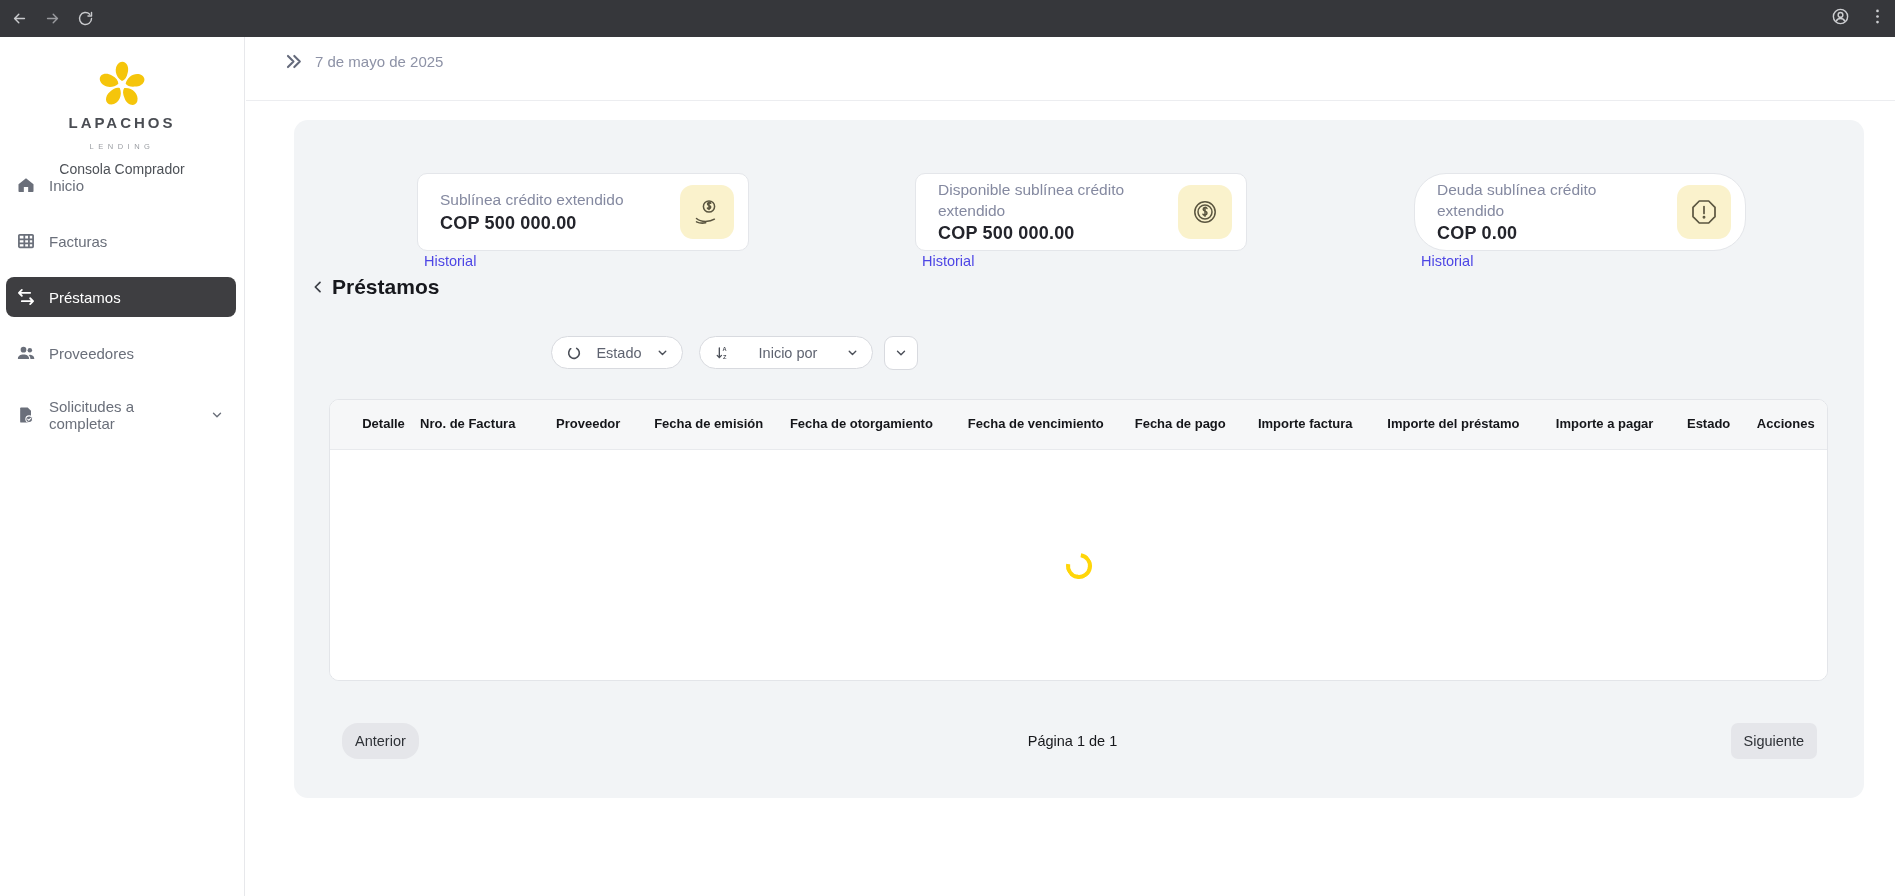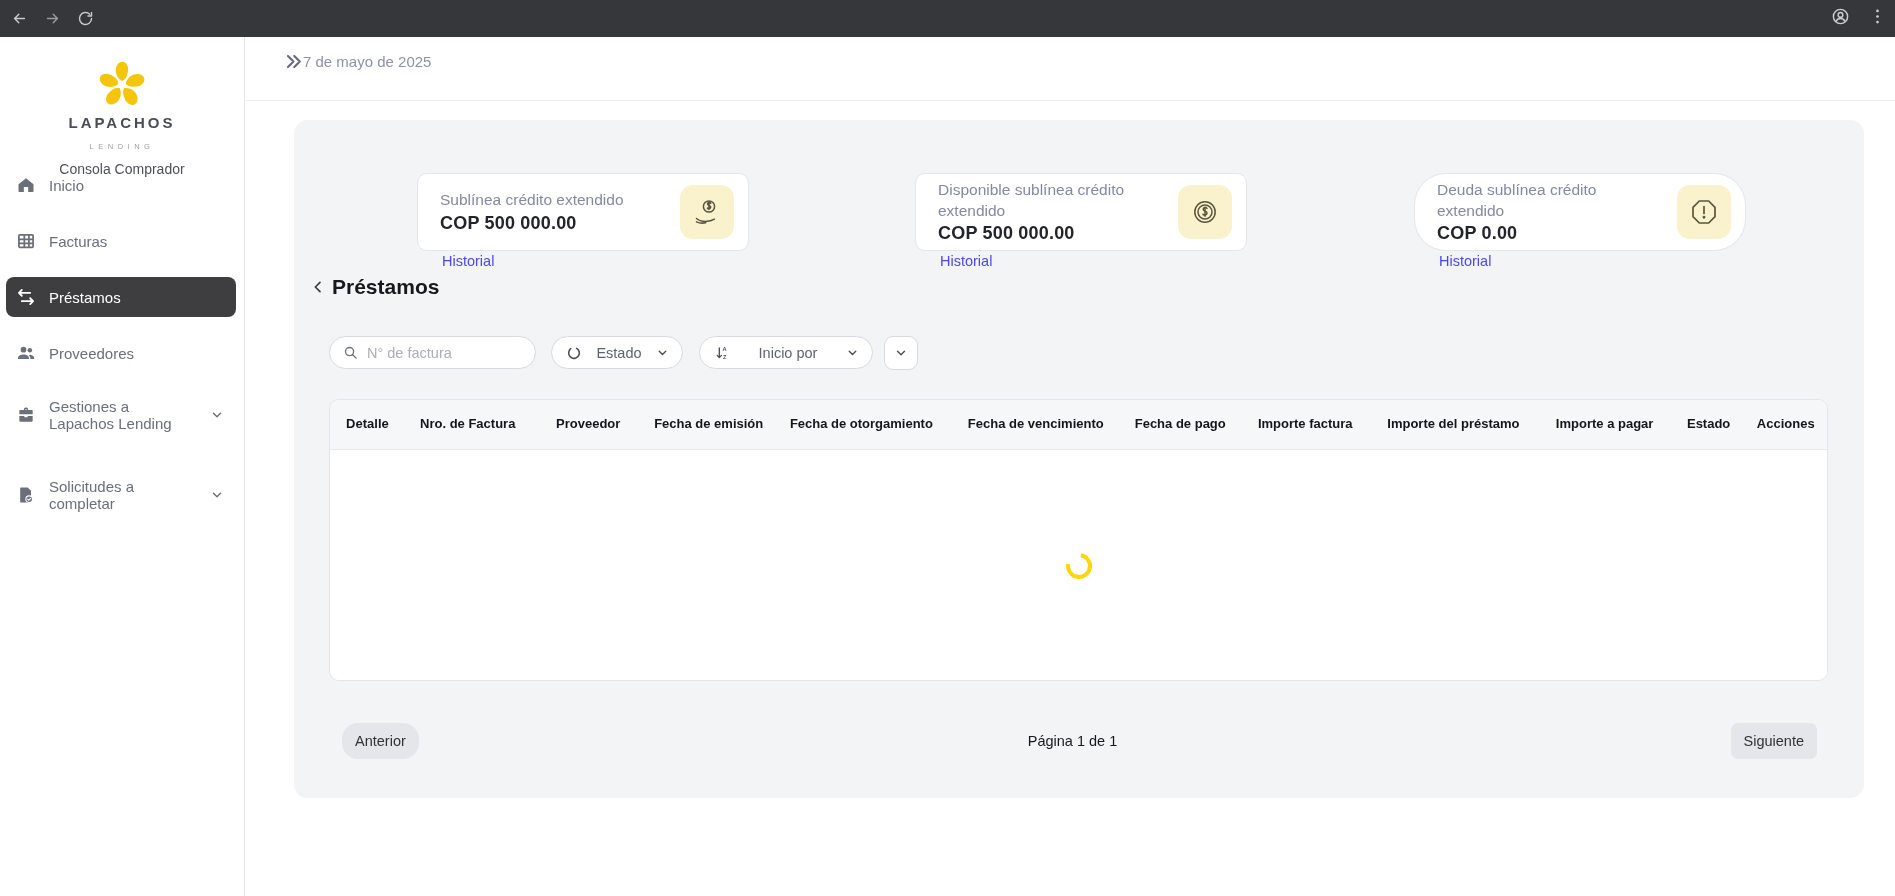--- a/index.html
+++ b/index.html
@@ -27,41 +27,41 @@
   .nav { position:absolute; left:0; top:128px; width:100%; }
   .nav-item { position:relative; height:40px; margin:0 8px 16px 6px; display:flex; align-items:center; padding-left:10px; color:#6A6F7A; font-size:15px; border-radius:8px; cursor:pointer; }
   .nav-item .nicon { width:20px; height:20px; margin-right:13px; flex:0 0 auto; }
   .nav-item.two-line { height:52px; margin-bottom:28px; }
   .nav-item.two-line .nlabel { line-height:1.15; width:140px; }
   .nav-item.active { background:#3E3E41; color:#FFFFFF; }
   .nav-item .chev { position:absolute; right:12px; width:14px; height:14px; color:#6A6F7A; }
 
   
   .topbar { position:absolute; left:246px; top:37px; width:1649px; height:64px; background:#fff; border-bottom:1px solid #ECEDF0; }
-  .topbar-left { position:absolute; left:38px; top:0; height:48px; display:flex; align-items:center; gap:0; }
+  .topbar-left { position:absolute; left:38px; top:0; height:48px; display:flex; align-items:center; gap:12px; }
   .dbl-chev { width:19px; height:19px; color:#646A7B; }
   .date-text { font-size:15px; color:#8D92A6; }
   .topbar-right { position:absolute; right:18px; top:0; height:64px; display:flex; align-items:center; }
   .role { font-size:15px; font-weight:700; color:#20242C; margin-right:22px; }
   .avatar { width:34px; height:34px; border-radius:50%; background:#3D3E42; display:flex; align-items:center; justify-content:center; margin-right:24px; }
   .avatar svg { width:20px; height:20px; color:#F3C614; }
   .tb-icon { width:21px; height:21px; color:#393D45; margin-right:26px; }
   .tb-icon:last-child { margin-right:4px; }
 
   
   .panel { position:absolute; left:294px; top:120px; width:1570px; height:678px; background:#F2F4F6; border-radius:14px; }
 
   .card { position:absolute; top:53px; width:332px; height:78px; background:#fff; border:1px solid #E4E6EA; border-radius:10px; display:flex; align-items:center; padding:0 14px 0 22px; }
   .card.c0 { left:123px; } .card.c1 { left:621px; } .card.c2 { left:1120px;border-radius:32px; }
   .card-text { flex:1 1 auto; padding-right:8px; }
   .card-title { font-size:15.5px; color:#8489A0; line-height:1.3; max-width:195px; }
   .card-value { font-size:18px; font-weight:700; color:#23242B; margin-top:2px; letter-spacing:.2px; }
   .icon-tile { flex:0 0 auto; width:54px; height:54px; border-radius:13px; background:#FAF2CC; display:flex; align-items:center; justify-content:center; color:#5A553F; }
   .icon-tile svg { width:30px; height:30px; }
-  .historial { position:absolute; top:133px; font-size:14.5px; color:#4E46E5; cursor:pointer;margin-left:18px; }
+  .historial { position:absolute; top:133px; font-size:14.5px; color:#4E46E5; cursor:pointer; }
   .historial.h0 { left:130px; } .historial.h1 { left:628px; } .historial.h2 { left:1127px; }
 
   .title-row { position:absolute; left:16px; top:155px; display:flex; align-items:center; gap:6px; }
   .back-chev { width:16px; height:16px; color:#3C3F46; }
   .page-title { font-size:21px; font-weight:700; color:#17181D; }
 
   .pill { position:absolute; top:216px; height:33px; border:1px solid #D8DADF; border-radius:17px; background:#fff; display:flex; align-items:center; font-size:14.5px; color:#5E6370; }
   .search-pill { left:35px; width:207px; padding:0 12px 0 13px; }
   .search-pill svg { width:15px; height:15px; color:#6F7277; margin-right:9px; flex:0 0 auto; }
   .search-pill input { border:none; outline:none; background:transparent; font-size:14.5px; color:#30333A; width:100%; font-family:"Liberation Sans", sans-serif; }
@@ -69,21 +69,21 @@
   .estado-pill { left:257px; width:132px; padding:0 13px 0 14px; justify-content:space-between; }
   .ordenar-pill { left:405px; width:174px; padding:0 13px 0 14px; justify-content:space-between; }
   .pill .picon { width:16px; height:16px; color:#4A4E57; }
   .pill .caret { width:13px; height:13px; color:#4A4E57; }
   .expand-btn { position:absolute; left:590px; top:216px; width:34px; height:34px; border:1px solid #D8DADF; border-radius:9px; background:#fff; display:flex; align-items:center; justify-content:center; color:#4A4E57; }
   .expand-btn svg { width:14px; height:14px; }
 
   .table { position:absolute; left:35px; top:279px; width:1499px; height:282px; background:#fff; border:1px solid #E3E5E9; border-radius:10px; overflow:hidden; }
   .thead { display:flex; height:50px; background:#F6F7F8; border-bottom:1px solid #E8EAED; align-items:center; }
   .th { font-size:13px; font-weight:700; color:#15161A; text-align:center; line-height:1.1; }
-  .th:nth-child(1){width:5.0%;} .th:nth-child(2){width:8.4%;} .th:nth-child(3){width:7.7%;}
+  .th:nth-child(1){width:5.0%;text-align:right;} .th:nth-child(2){width:8.4%;} .th:nth-child(3){width:7.7%;}
   .th:nth-child(4){width:8.4%;} .th:nth-child(5){width:12.0%;} .th:nth-child(6){width:11.3%;}
   .th:nth-child(7){width:8.0%;} .th:nth-child(8){width:8.7%;} .th:nth-child(9){width:11.1%;}
   .th:nth-child(10){width:9.1%;} .th:nth-child(11){width:4.8%;} .th:nth-child(12){width:5.5%;}
   .tbody { position:relative; height:231px; background:#fff; }
   .spinner-wrap { position:absolute; left:50%; top:50%; width:26px; height:26px; margin:-13px 0 0 -13px; transform:rotate(-35deg); }
   .spinner { width:26px; height:26px; border:4px solid #FFD60A; border-top-color:transparent; border-radius:50%; animation:spin 1s linear infinite; }
   @keyframes spin { to { transform:rotate(360deg); } }
 
   .pagination { position:absolute; left:35px; top:603px; width:1499px; height:36px; }
   .pg-btn { position:absolute; top:0; height:36px; background:#E5E6EA; border:none; border-radius:7px; font-size:14.5px; color:#2F3237; font-family:"Liberation Sans", sans-serif; padding:0 13px; cursor:pointer; }
@@ -173,29 +173,20 @@
     </div>
     <div class="nav-item">
       <svg class="nicon" viewBox="0 0 24 24" fill="currentColor">
           <circle cx="9" cy="8" r="3.4"></circle>
           <circle cx="16.6" cy="8.6" r="2.7"></circle>
           <path d="M2.3 18.6c0-3 3-4.8 6.7-4.8s6.7 1.8 6.7 4.8v.6H2.3zM17.2 14.2c2.7.3 4.7 1.9 4.7 4.3v.7h-4.6c0-2-.8-3.6-2.2-4.7a8 8 0 0 1 2.1-.3z"></path>
         </svg>
       <span class="nlabel">Proveedores</span>
     </div>
     <div class="nav-item two-line">
-      <svg class="nicon" viewBox="0 0 24 24" fill="currentColor">
-          <path d="M9.5 6V5a2 2 0 0 1 2-2h1a2 2 0 0 1 2 2v1h4.5a1 1 0 0 1 1 1v4.2H4V7a1 1 0 0 1 1-1zm1.6 0h1.8V5h-1.8zM4 13.2h6v1.6h4v-1.6h6V19a1 1 0 0 1-1 1H5a1 1 0 0 1-1-1z"></path>
-        </svg>
-      <span class="nlabel">Gestiones a Lapachos Lending</span>
-      <svg class="chev" viewBox="0 0 24 24" fill="none" stroke="currentColor" stroke-width="2.4" stroke-linecap="round" stroke-linejoin="round">
-          <path d="M6 9l6 6 6-6"></path>
-        </svg>
-    </div>
-    <div class="nav-item two-line">
       <svg class="nicon" viewBox="0 0 24 24">
           <path fill="currentColor" d="M6 3h8l4 4v13a1 1 0 0 1-1 1H6a1 1 0 0 1-1-1V4a1 1 0 0 1 1-1z"></path>
           <circle cx="15.8" cy="17" r="4" fill="currentColor" stroke="#fff" stroke-width="1.3"></circle>
           <path d="M14 17l1.3 1.3 2.3-2.3" fill="none" stroke="#fff" stroke-width="1.3" stroke-linecap="round" stroke-linejoin="round"></path>
         </svg>
       <span class="nlabel">Solicitudes a completar</span>
       <svg class="chev" viewBox="0 0 24 24" fill="none" stroke="currentColor" stroke-width="2.4" stroke-linecap="round" stroke-linejoin="round">
           <path d="M6 9l6 6 6-6"></path>
         </svg>
     </div>
@@ -258,27 +249,20 @@
   </div>
   <a class="historial h2">Historial</a>
 
   <div class="title-row">
     <svg class="back-chev" viewBox="0 0 24 24" fill="none" stroke="currentColor" stroke-width="2.6" stroke-linecap="round" stroke-linejoin="round">
         <path d="M15 5l-7 7 7 7"></path>
       </svg>
     <span class="page-title">Préstamos</span>
   </div>
 
-  <div class="pill search-pill">
-    <svg viewBox="0 0 24 24" fill="none" stroke="currentColor" stroke-width="2.2" stroke-linecap="round">
-        <circle cx="10.5" cy="10.5" r="6.5"></circle>
-        <path d="M15.5 15.5L21 21"></path>
-      </svg>
-    <input type="text" placeholder="N° de factura" style="">
-  </div>
   <div class="pill estado-pill">
     <svg class="picon" viewBox="0 0 24 24" fill="none" stroke="currentColor" stroke-width="2.4" stroke-linecap="round">
         <circle cx="12" cy="12" r="8" stroke-dasharray="40 10" transform="rotate(-60 12 12)"></circle>
       </svg>
     <span>Estado</span>
     <svg class="caret" viewBox="0 0 24 24" fill="none" stroke="currentColor" stroke-width="2.6" stroke-linecap="round" stroke-linejoin="round">
         <path d="M6 9.5l6 6 6-6"></path>
       </svg>
   </div>
   <div class="pill ordenar-pill">

